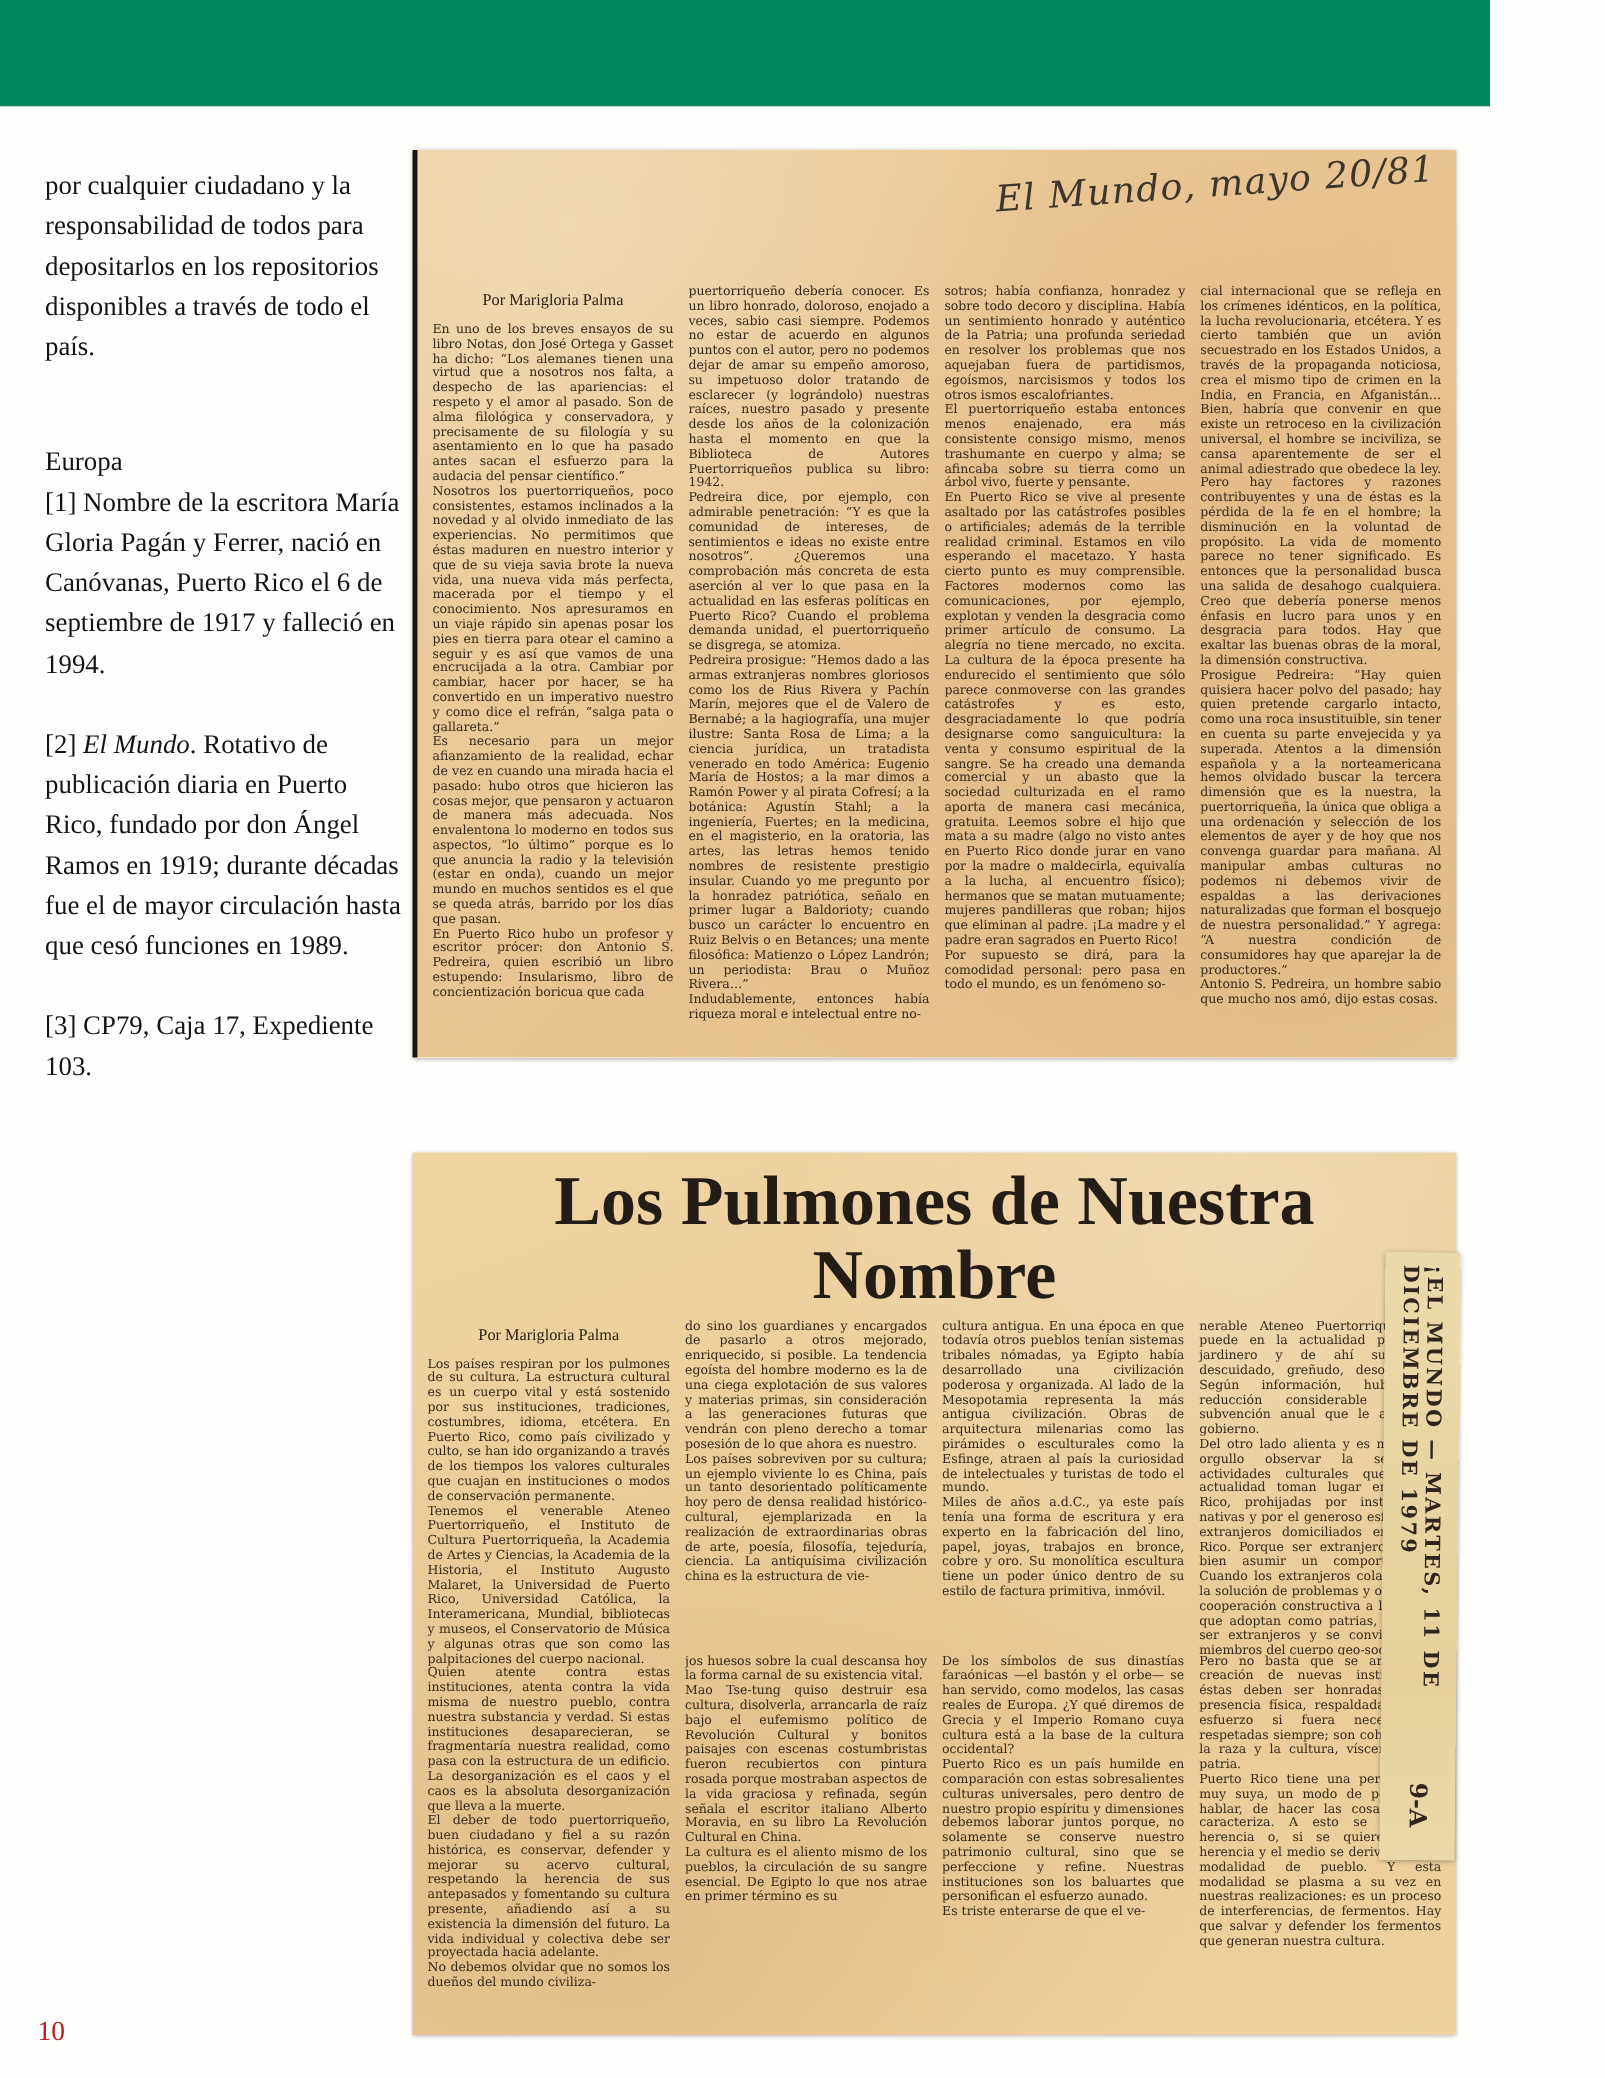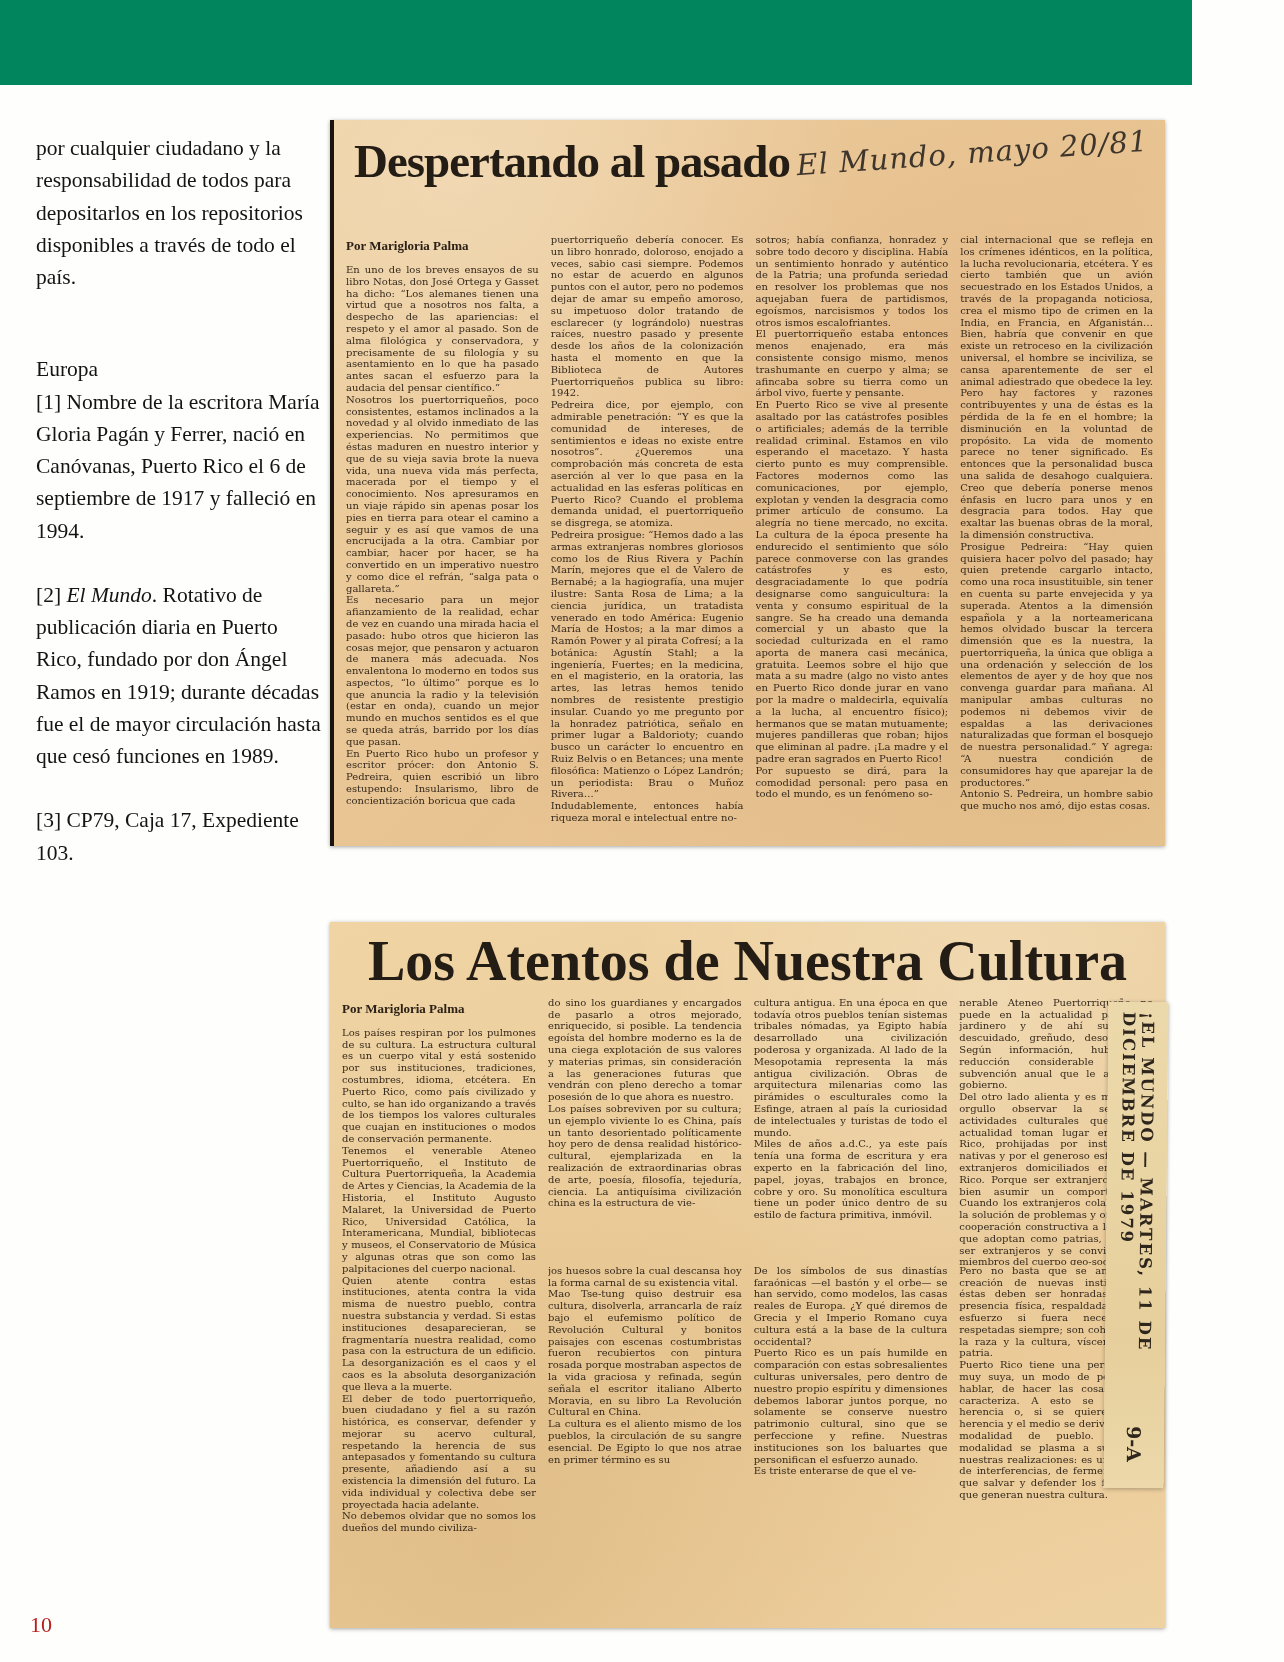--- a/index.html
+++ b/index.html
@@ -37,21 +37,21 @@
   .c1-head{position:relative;height:92px;}
   .c1-head h1{
     margin:6px 0 0 8px;font-size:47px;font-weight:700;letter-spacing:-1px;color:#241d15;
     font-family:"Liberation Serif", serif;
   }
   .handwriting{
     position:absolute;right:4px;top:2px;transform:rotate(-4deg);
     font-family:"DejaVu Serif", serif;font-style:italic;font-size:29px;
     color:#3e362c;letter-spacing:1px;white-space:nowrap;
   }
-  .byline{font-weight:700;font-size:13px;text-align:left;margin:4px 0 10px 0;color:#2b2117;}
+  .byline{font-weight:400;font-size:13px;text-align:center;margin:4px 0 10px 0;color:#2b2117;}
   .coltext{
     font-size:10px;line-height:1.18;text-align:justify;white-space:pre-line;
     font-family:"DejaVu Serif", serif;color:#362a1d;
   }
   .c1-body{display:flex;gap:12px;margin-top:8px;}
   .c1-body .ncol{flex:1 1 0;height:616px;overflow:hidden;}
   
   .c2-headline{
     margin:4px 0 2px 0;text-align:center;font-size:56px;font-weight:700;color:#241d15;
     letter-spacing:0;line-height:1.05;font-family:"Liberation Serif", serif;
@@ -93,21 +93,20 @@
 <div class="margin-col">
   <p class="mp">por cualquier ciudadano y la responsabilidad de todos para depositarlos en los repositorios disponibles a través de todo el país.</p>
   <p class="mh" style="margin-bottom:0;">Europa</p>
   <p class="mn">[1] Nombre de la escritora María Gloria Pagán y Ferrer, nació en Canóvanas, Puerto Rico el 6 de septiembre de 1917 y falleció en 1994.</p>
   <p class="mn"><span>[2] </span><em>El Mundo</em><span>. Rotativo de publicación diaria en Puerto Rico, fundado por don Ángel Ramos en 1919; durante décadas fue el de mayor circulación hasta que cesó funciones en 1989.</span></p>
   <p class="mn">[3] CP79, Caja 17, Expediente 103.</p>
 </div>
 
 <div class="clip clip1">
   <div class="c1-head">
-    <h1>Despertando al pasado</h1>
     <div class="handwriting">El Mundo, mayo 20/81</div>
   </div>
   <div class="c1-body">
     <div class="ncol">
       <div class="byline">Por Marigloria Palma</div>
       <div class="coltext">En uno de los breves ensayos de su libro Notas, don José Ortega y Gasset ha dicho: “Los alemanes tienen una virtud que a nosotros nos falta, a despecho de las apariencias: el respeto y el amor al pasado. Son de alma filológica y conservadora, y precisamente de su filología y su asentamiento en lo que ha pasado antes sacan el esfuerzo para la audacia del pensar científico.”
 Nosotros los puertorriqueños, poco consistentes, estamos inclinados a la novedad y al olvido inmediato de las experiencias. No permitimos que éstas maduren en nuestro interior y que de su vieja savia brote la nueva vida, una nueva vida más perfecta, macerada por el tiempo y el conocimiento. Nos apresuramos en un viaje rápido sin apenas posar los pies en tierra para otear el camino a seguir y es así que vamos de una encrucijada a la otra. Cambiar por cambiar, hacer por hacer, se ha convertido en un imperativo nuestro y como dice el refrán, “salga pata o gallareta.”
 Es necesario para un mejor afianzamiento de la realidad, echar de vez en cuando una mirada hacia el pasado: hubo otros que hicieron las cosas mejor, que pensaron y actuaron de manera más adecuada. Nos envalentona lo moderno en todos sus aspectos, “lo último” porque es lo que anuncia la radio y la televisión (estar en onda), cuando un mejor mundo en muchos sentidos es el que se queda atrás, barrido por los días que pasan.
 En Puerto Rico hubo un profesor y escritor prócer: don Antonio S. Pedreira, quien escribió un libro estupendo: Insularismo, libro de concientización boricua que cada</div>
     </div>
@@ -119,21 +118,21 @@
 El puertorriqueño estaba entonces menos enajenado, era más consistente consigo mismo, menos trashumante en cuerpo y alma; se afincaba sobre su tierra como un árbol vivo, fuerte y pensante.
 En Puerto Rico se vive al presente asaltado por las catástrofes posibles o artificiales; además de la terrible realidad criminal. Estamos en vilo esperando el macetazo. Y hasta cierto punto es muy comprensible. Factores modernos como las comunicaciones, por ejemplo, explotan y venden la desgracia como primer artículo de consumo. La alegría no tiene mercado, no excita. La cultura de la época presente ha endurecido el sentimiento que sólo parece conmoverse con las grandes catástrofes y es esto, desgraciadamente lo que podría designarse como sanguicultura: la venta y consumo espiritual de la sangre. Se ha creado una demanda comercial y un abasto que la sociedad culturizada en el ramo aporta de manera casi mecánica, gratuita. Leemos sobre el hijo que mata a su madre (algo no visto antes en Puerto Rico donde jurar en vano por la madre o maldecirla, equivalía a la lucha, al encuentro físico); hermanos que se matan mutuamente; mujeres pandilleras que roban; hijos que eliminan al padre. ¡La madre y el padre eran sagrados en Puerto Rico!
 Por supuesto se dirá, para la comodidad personal: pero pasa en todo el mundo, es un fenómeno so-</div>
     <div class="ncol coltext">cial internacional que se refleja en los crímenes idénticos, en la política, la lucha revolucionaria, etcétera. Y es cierto también que un avión secuestrado en los Estados Unidos, a través de la propaganda noticiosa, crea el mismo tipo de crimen en la India, en Francia, en Afganistán… Bien, habría que convenir en que existe un retroceso en la civilización universal, el hombre se inciviliza, se cansa aparentemente de ser el animal adiestrado que obedece la ley. Pero hay factores y razones contribuyentes y una de éstas es la pérdida de la fe en el hombre; la disminución en la voluntad de propósito. La vida de momento parece no tener significado. Es entonces que la personalidad busca una salida de desahogo cualquiera. Creo que debería ponerse menos énfasis en lucro para unos y en desgracia para todos. Hay que exaltar las buenas obras de la moral, la dimensión constructiva.
 Prosigue Pedreira: “Hay quien quisiera hacer polvo del pasado; hay quien pretende cargarlo intacto, como una roca insustituible, sin tener en cuenta su parte envejecida y ya superada. Atentos a la dimensión española y a la norteamericana hemos olvidado buscar la tercera dimensión que es la nuestra, la puertorriqueña, la única que obliga a una ordenación y selección de los elementos de ayer y de hoy que nos convenga guardar para mañana. Al manipular ambas culturas no podemos ni debemos vivir de espaldas a las derivaciones naturalizadas que forman el bosquejo de nuestra personalidad.” Y agrega: “A nuestra condición de consumidores hay que aparejar la de productores.”
 Antonio S. Pedreira, un hombre sabio que mucho nos amó, dijo estas cosas.</div>
   </div>
 </div>
 
 <div class="clip clip2">
-  <h1 class="c2-headline">Los Atentos de Nuestra Cultura</h1>
+  <h1 class="c2-headline">Los Pulmones de Nuestra Nombre</h1>
   <div class="c2-body">
     <div class="ncol c2col1">
       <div class="byline">Por Marigloria Palma</div>
       <div class="coltext">Los países respiran por los pulmones de su cultura. La estructura cultural es un cuerpo vital y está sostenido por sus instituciones, tradiciones, costumbres, idioma, etcétera. En Puerto Rico, como país civilizado y culto, se han ido organizando a través de los tiempos los valores culturales que cuajan en instituciones o modos de conservación permanente.
 Tenemos el venerable Ateneo Puertorriqueño, el Instituto de Cultura Puertorriqueña, la Academia de Artes y Ciencias, la Academia de la Historia, el Instituto Augusto Malaret, la Universidad de Puerto Rico, Universidad Católica, la Interamericana, Mundial, bibliotecas y museos, el Conservatorio de Música y algunas otras que son como las palpitaciones del cuerpo nacional.
 Quien atente contra estas instituciones, atenta contra la vida misma de nuestro pueblo, contra nuestra substancia y verdad. Si estas instituciones desaparecieran, se fragmentaría nuestra realidad, como pasa con la estructura de un edificio. La desorganización es el caos y el caos es la absoluta desorganización que lleva a la muerte.
 El deber de todo puertorriqueño, buen ciudadano y fiel a su razón histórica, es conservar, defender y mejorar su acervo cultural, respetando la herencia de sus antepasados y fomentando su cultura presente, añadiendo así a su existencia la dimensión del futuro. La vida individual y colectiva debe ser proyectada hacia adelante.
 No debemos olvidar que no somos los dueños del mundo civiliza-</div>
     </div>
     <div class="c2-right">

